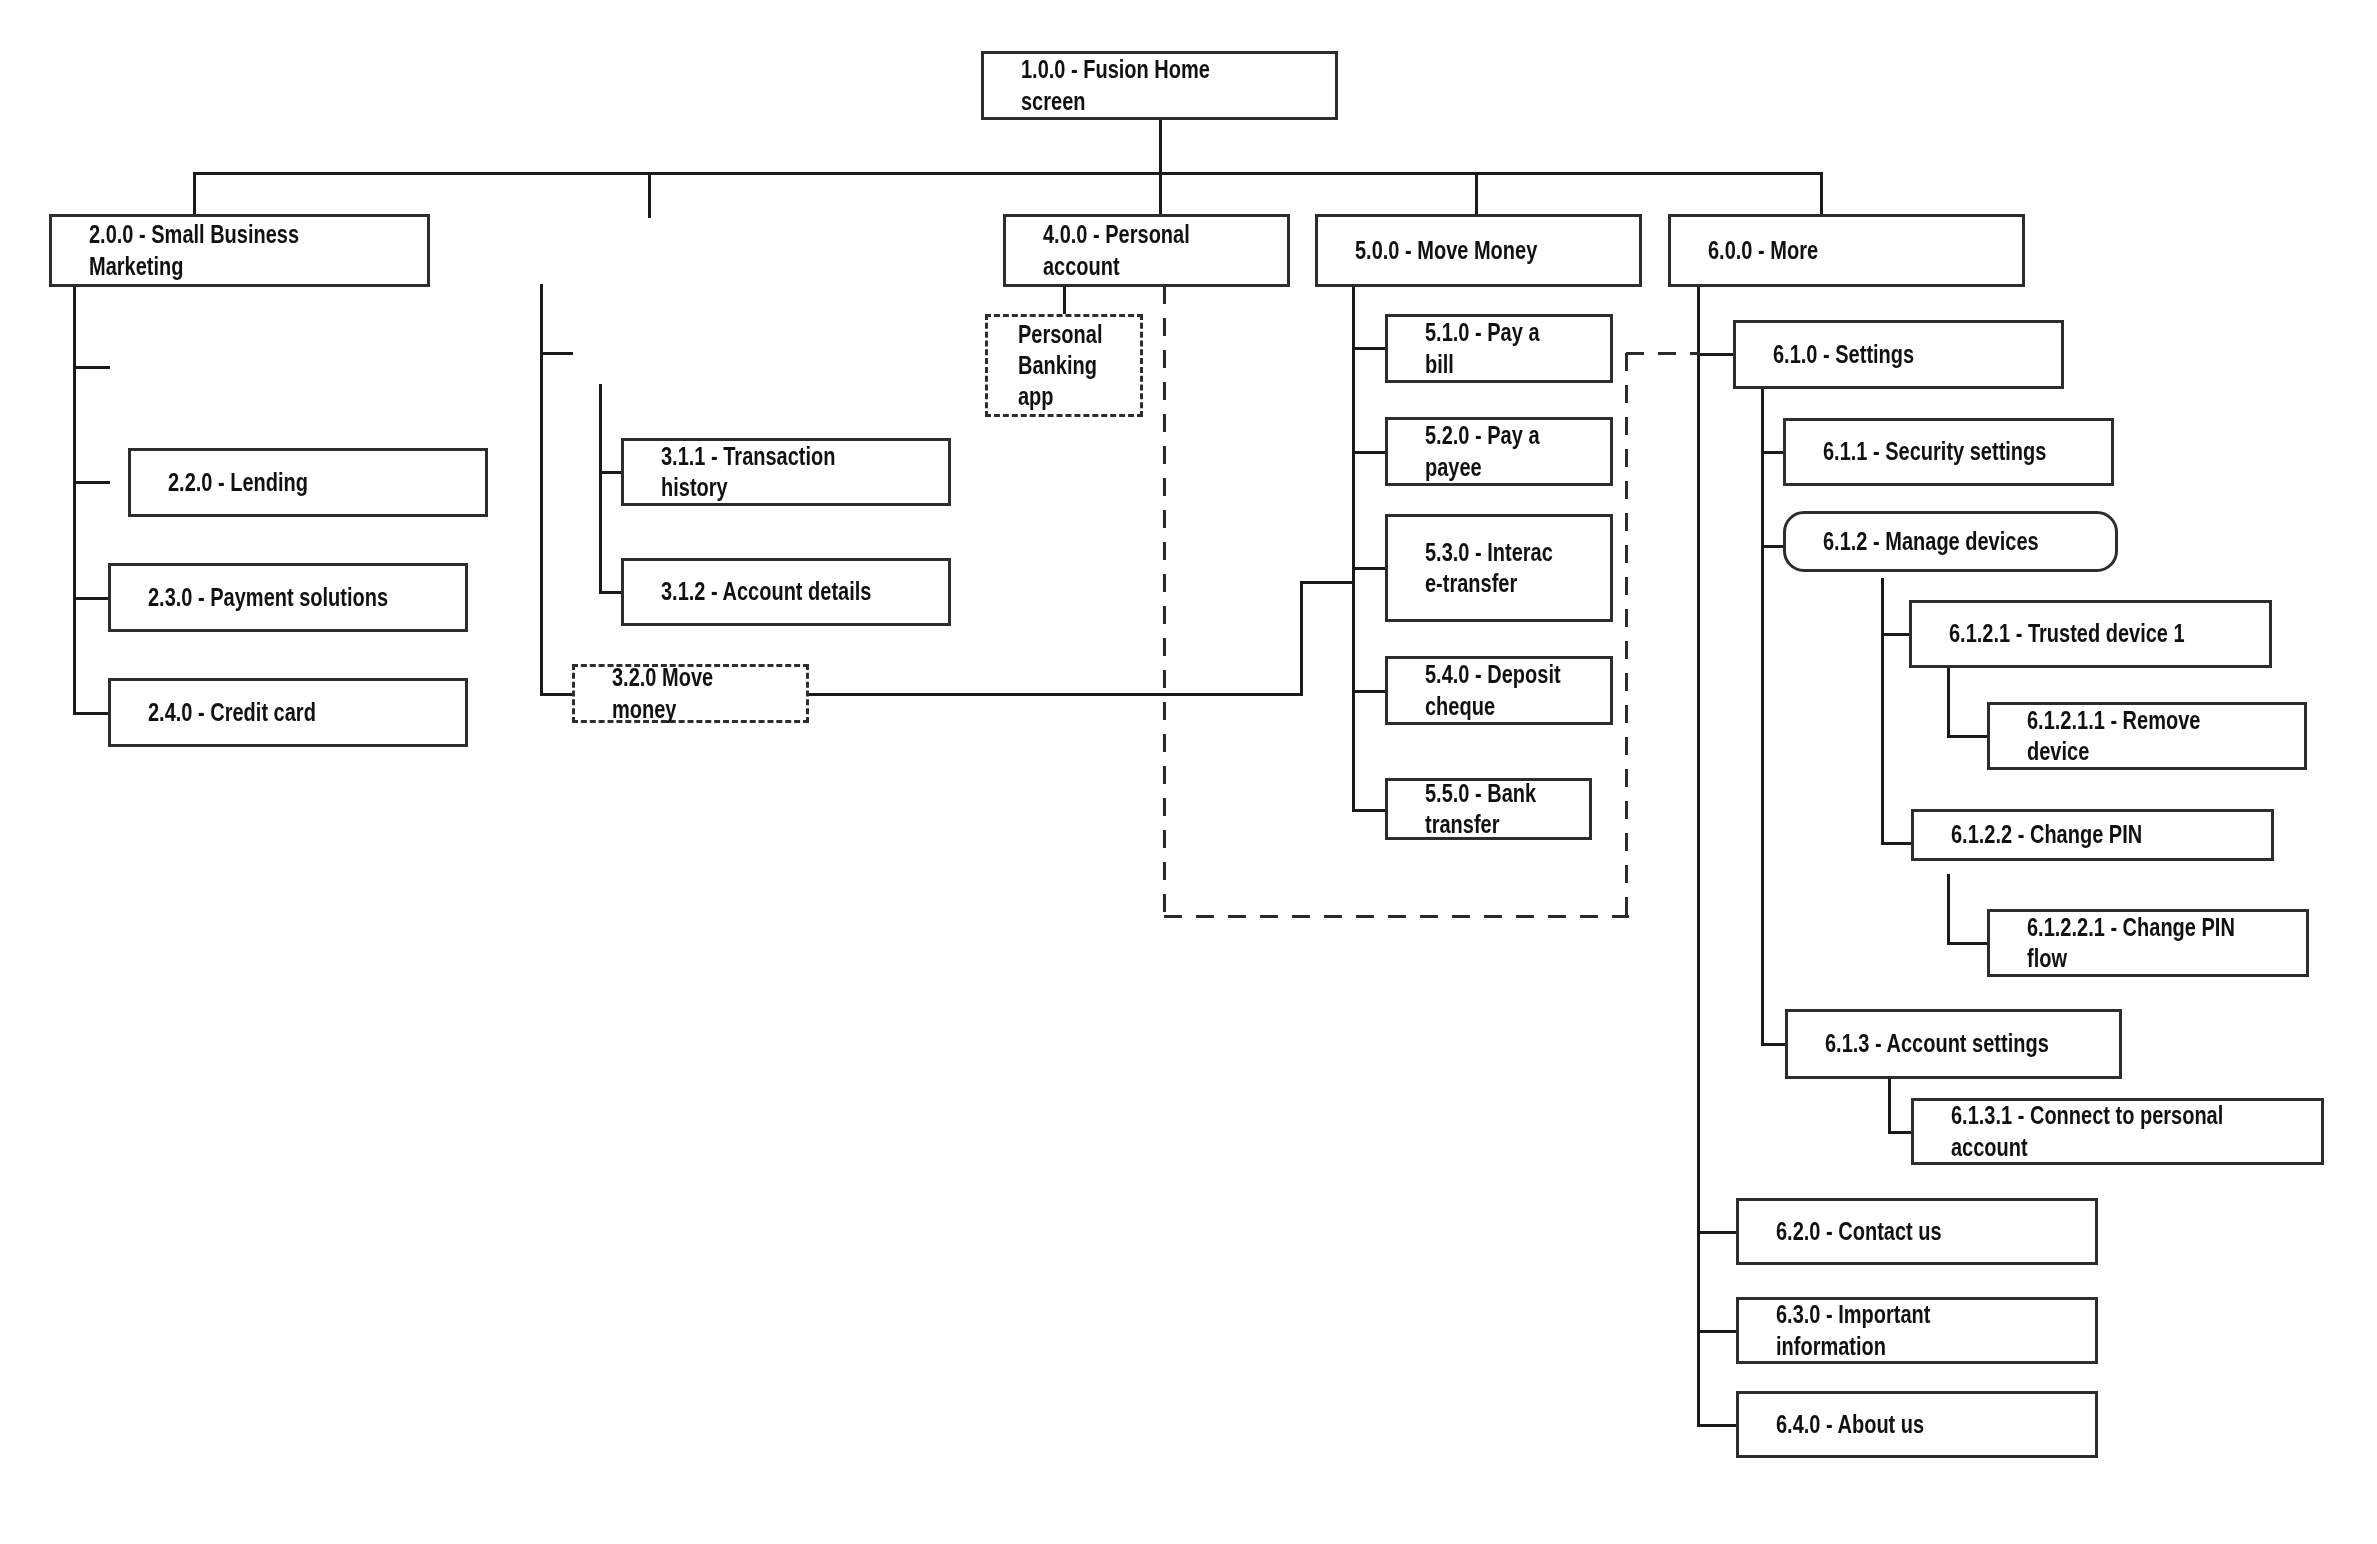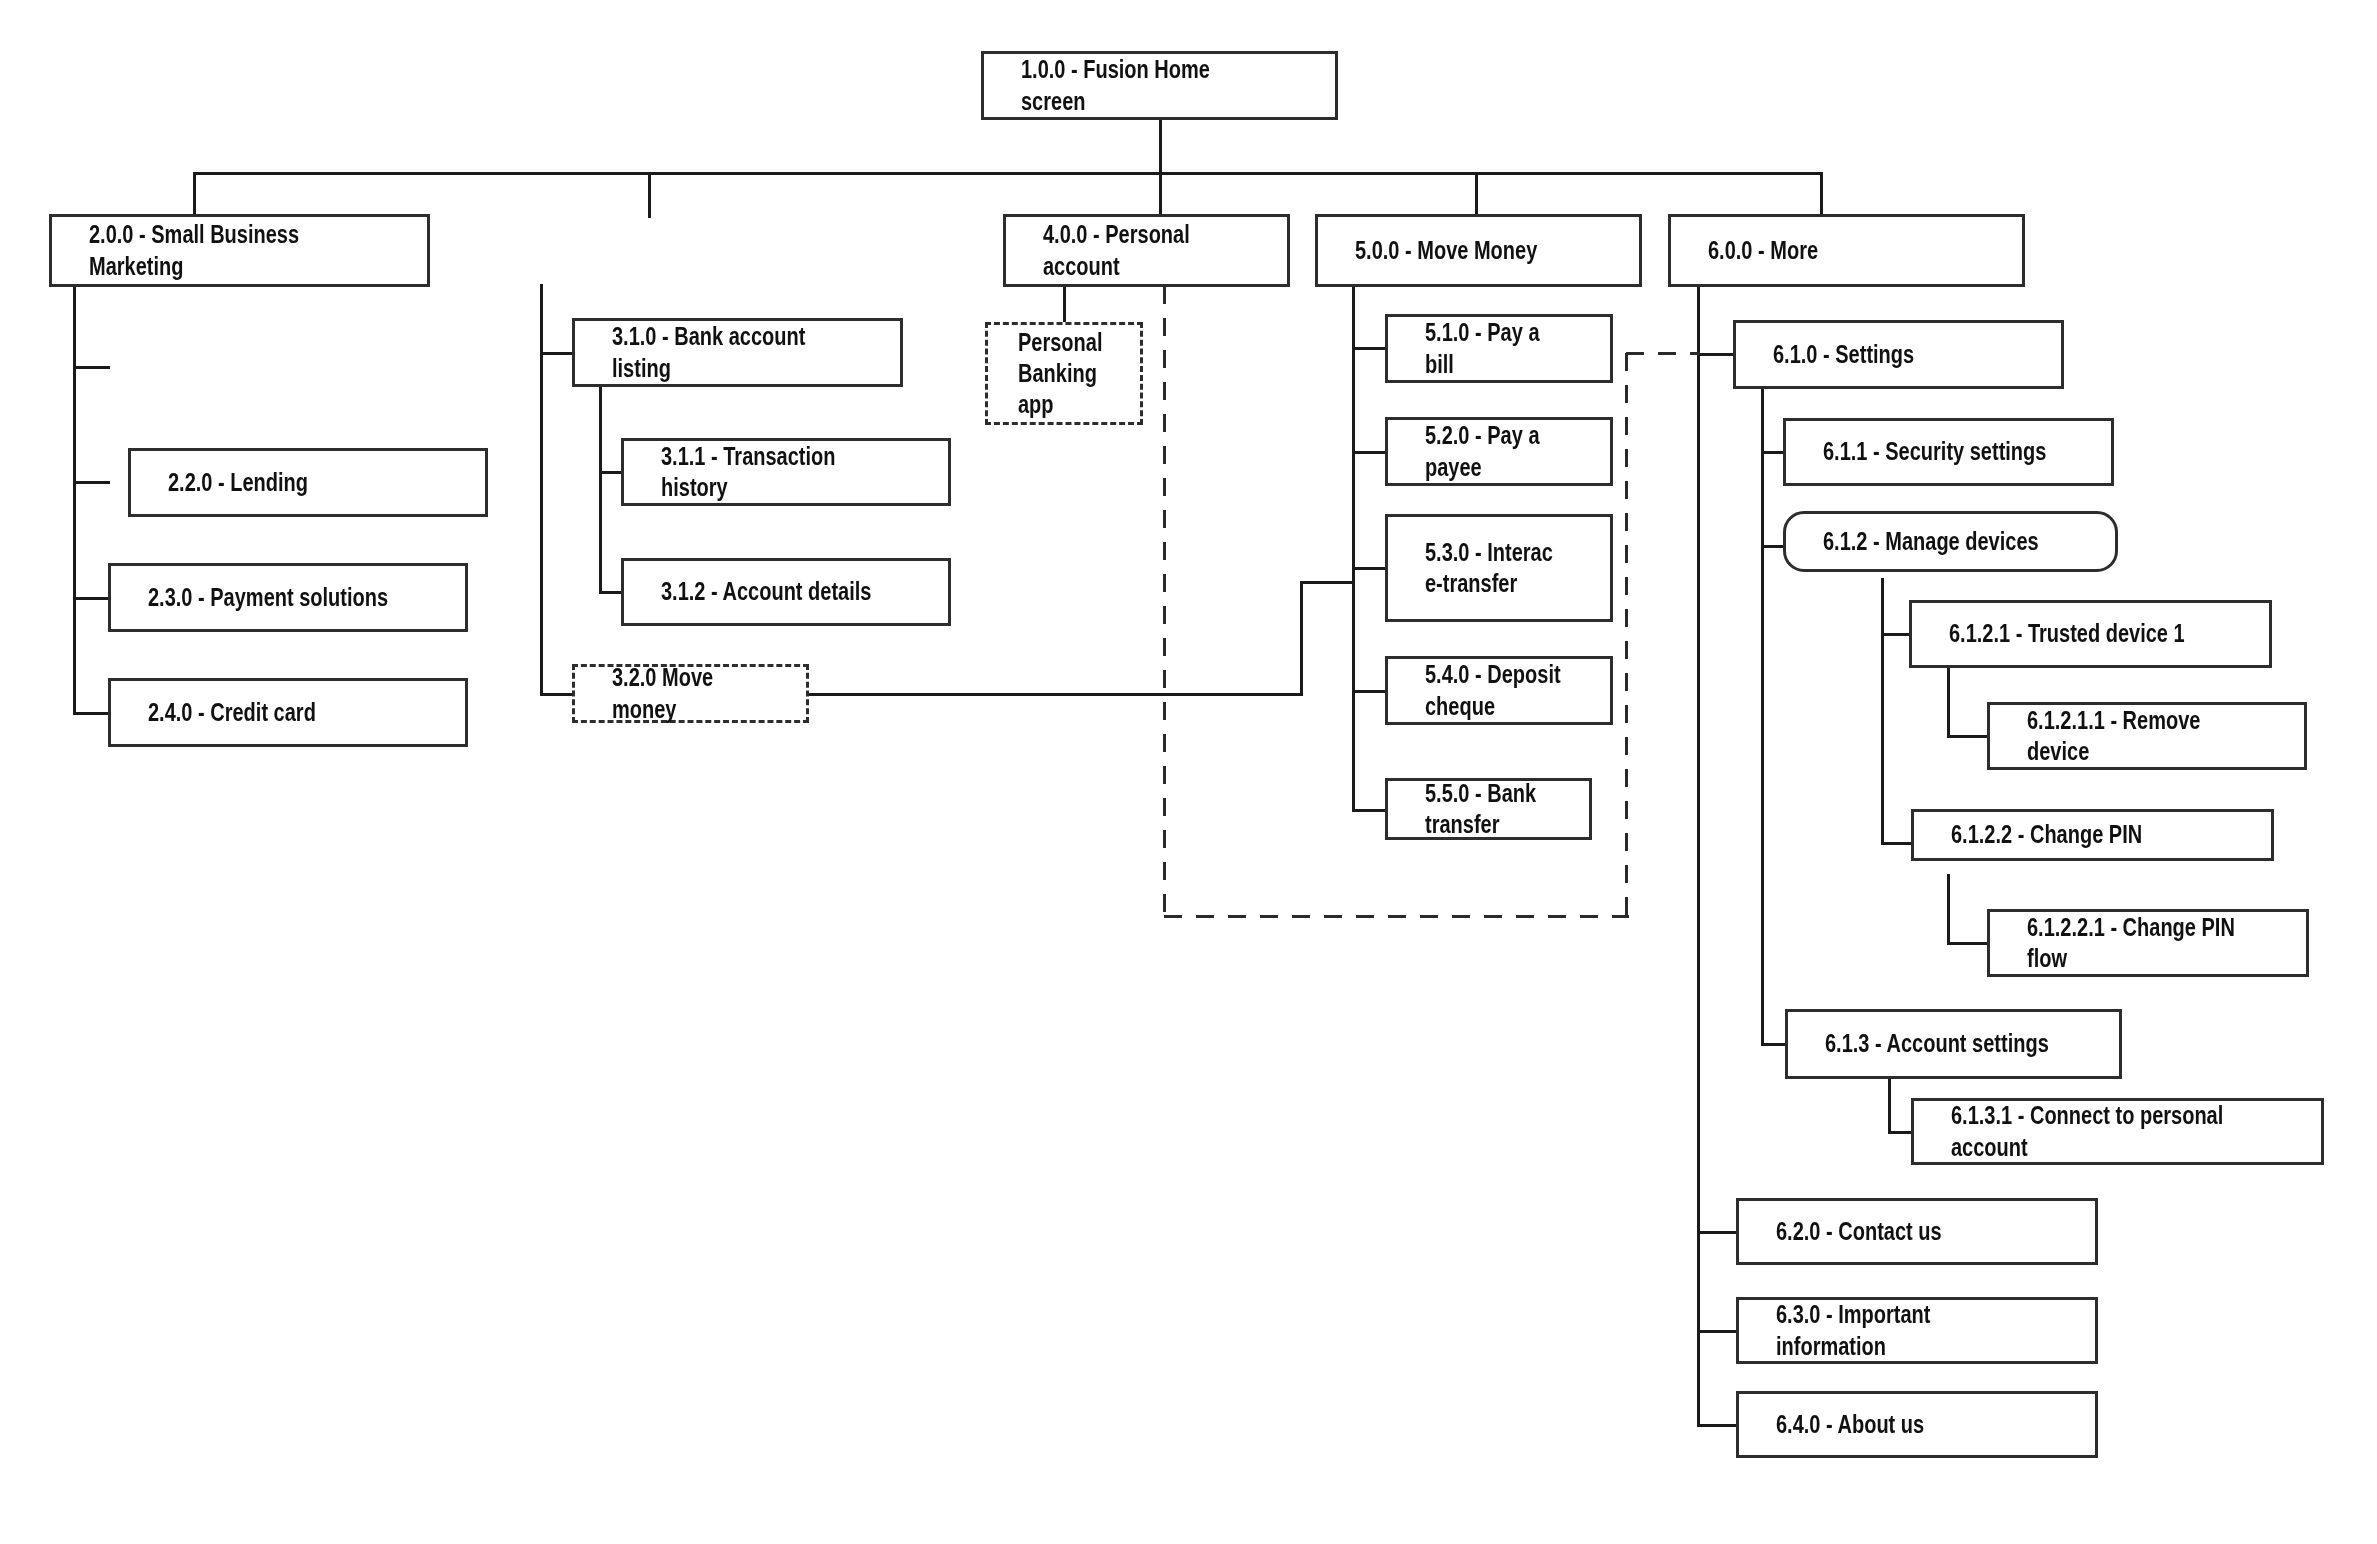--- a/index.html
+++ b/index.html
@@ -102,36 +102,33 @@
     </div>
     <div class="node" style="left: 108px; top: 448px; width: 360px; height: 69px; border-color: rgb(45, 45, 45); margin-left: 20px;">
       <span class="lbl" style="color: rgb(17, 17, 17);">2.2.0 - Lending</span>
     </div>
     <div class="node" style="left: 108px; top: 563px; width: 360px; height: 69px; border-color: rgb(45, 45, 45);">
       <span class="lbl" style="color: rgb(17, 17, 17);">2.3.0 - Payment solutions</span>
     </div>
     <div class="node" style="left: 108px; top: 678px; width: 360px; height: 69px; border-color: rgb(45, 45, 45);">
       <span class="lbl" style="color: rgb(17, 17, 17);">2.4.0 - Credit card</span>
     </div>
-    <div class="node" style="left: 572px; top: 318px; width: 331px; height: 69px; border-color: rgb(45, 45, 45);">
-      <span class="lbl" style="color: rgb(17, 17, 17);">3.1.0 - Bank account listing</span>
-    </div>
     <div class="node" style="left: 621px; top: 438px; width: 330px; height: 68px; border-color: rgb(45, 45, 45);">
       <span class="lbl" style="color: rgb(17, 17, 17);">3.1.1 - Transaction history</span>
     </div>
     <div class="node" style="left: 621px; top: 558px; width: 330px; height: 68px; border-color: rgb(45, 45, 45);">
       <span class="lbl" style="color: rgb(17, 17, 17);">3.1.2 - Account details</span>
     </div>
     <div class="node dashed" style="left: 572px; top: 664px; width: 237px; height: 59px; border-color: rgb(45, 45, 45);">
       <span class="lbl" style="color: rgb(17, 17, 17);">3.2.0 Move money</span>
     </div>
     <div class="node" style="left: 1003px; top: 214px; width: 287px; height: 73px; border-color: rgb(45, 45, 45);">
       <span class="lbl" style="color: rgb(17, 17, 17);">4.0.0 - Personal account</span>
     </div>
-    <div class="node dashed" style="left: 985px; top: 322px; width: 158px; height: 103px; border-color: rgb(45, 45, 45); padding-left: 30px; justify-content: flex-end;">
+    <div class="node dashed" style="left: 985px; top: 314px; width: 158px; height: 103px; border-color: rgb(45, 45, 45); padding-left: 30px; justify-content: flex-end;">
       <span class="lbl" style="color: rgb(17, 17, 17);">Personal
 Banking app</span>
     </div>
     <div class="node" style="left: 1315px; top: 214px; width: 327px; height: 73px; border-color: rgb(45, 45, 45);">
       <span class="lbl" style="color: rgb(17, 17, 17);">5.0.0 - Move Money</span>
     </div>
     <div class="node" style="left: 1385px; top: 314px; width: 228px; height: 69px; border-color: rgb(45, 45, 45);">
       <span class="lbl" style="color: rgb(17, 17, 17);">5.1.0 - Pay a bill</span>
     </div>
     <div class="node" style="left: 1385px; top: 417px; width: 228px; height: 69px; border-color: rgb(45, 45, 45);">

